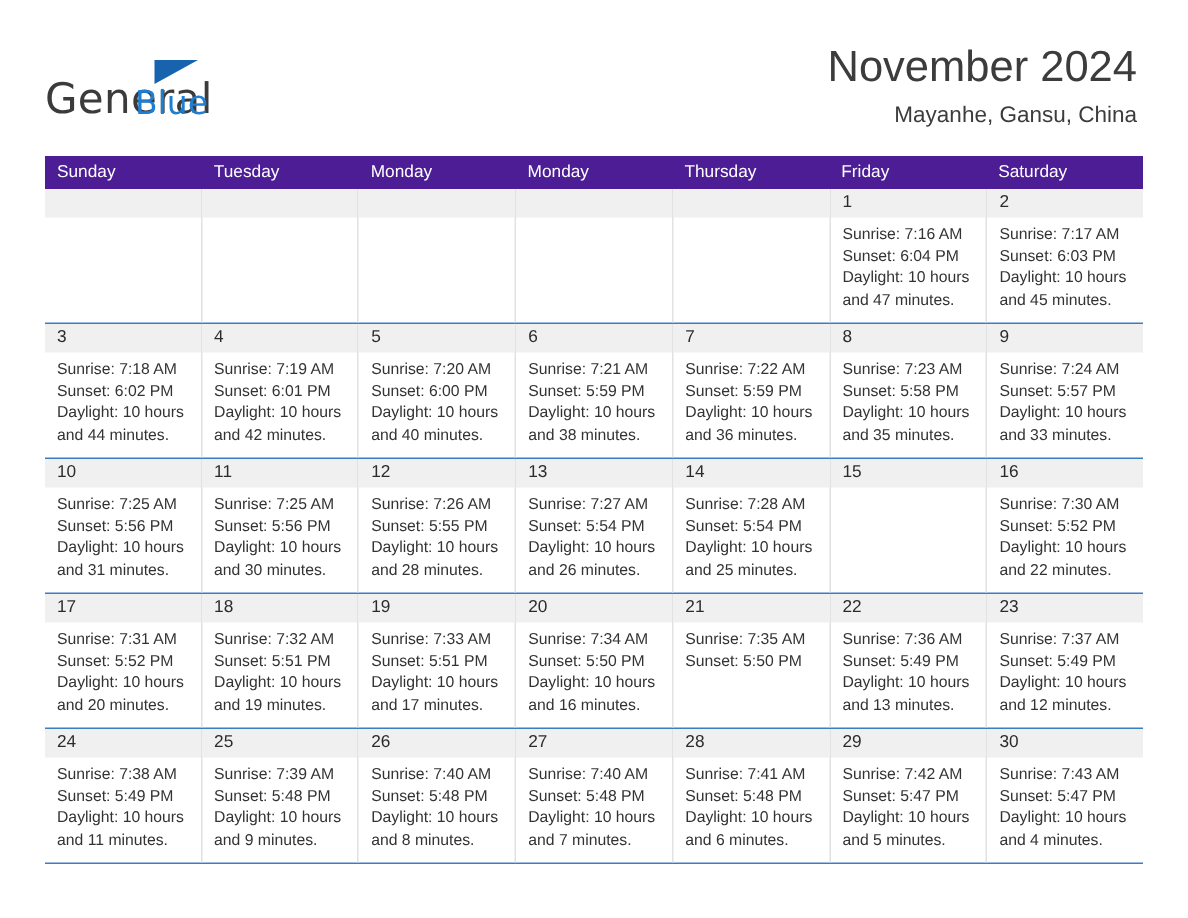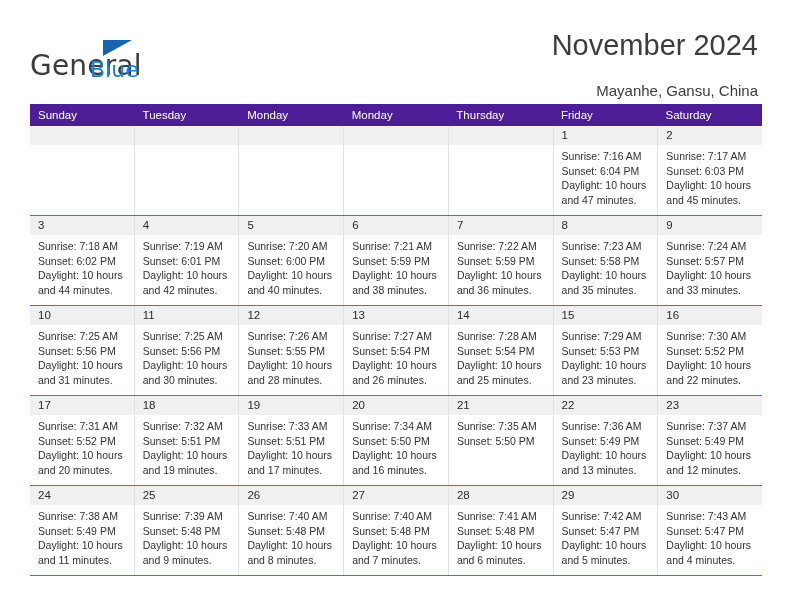--- a/index.html
+++ b/index.html
@@ -70,21 +70,21 @@
     text-align: right;
   }
   .cal-title {
     font-size: 29px;
     color: #3c3c3c;
     font-weight: normal;
     line-height: 34px;
     white-space: nowrap;
   }
   .cal-subtitle {
-    margin-top: 20px;
+    margin-top: 6px;
     font-size: 15px;
     color: #3c3c3c;
     line-height: 18px;
     white-space: nowrap;
   }
 
   
   .calendar {
     position: absolute;
     left: 30px;
@@ -307,25 +307,20 @@
           <div class="cell">
             <div class="daynum">14</div>
             <div class="info">
               <div>Sunrise: 7:28 AM</div>
               <div>Sunset: 5:54 PM</div>
               <div class="daylight">Daylight: 10 hours and 25 minutes.</div>
             </div>
           </div>
           <div class="cell">
             <div class="daynum">15</div>
-            <div class="info">
-              <div>Sunrise: 7:29 AM</div>
-              <div>Sunset: 5:53 PM</div>
-              <div class="daylight">Daylight: 10 hours and 23 minutes.</div>
-            </div>
           </div>
           <div class="cell">
             <div class="daynum">16</div>
             <div class="info">
               <div>Sunrise: 7:30 AM</div>
               <div>Sunset: 5:52 PM</div>
               <div class="daylight">Daylight: 10 hours and 22 minutes.</div>
             </div>
           </div>
         </div>

